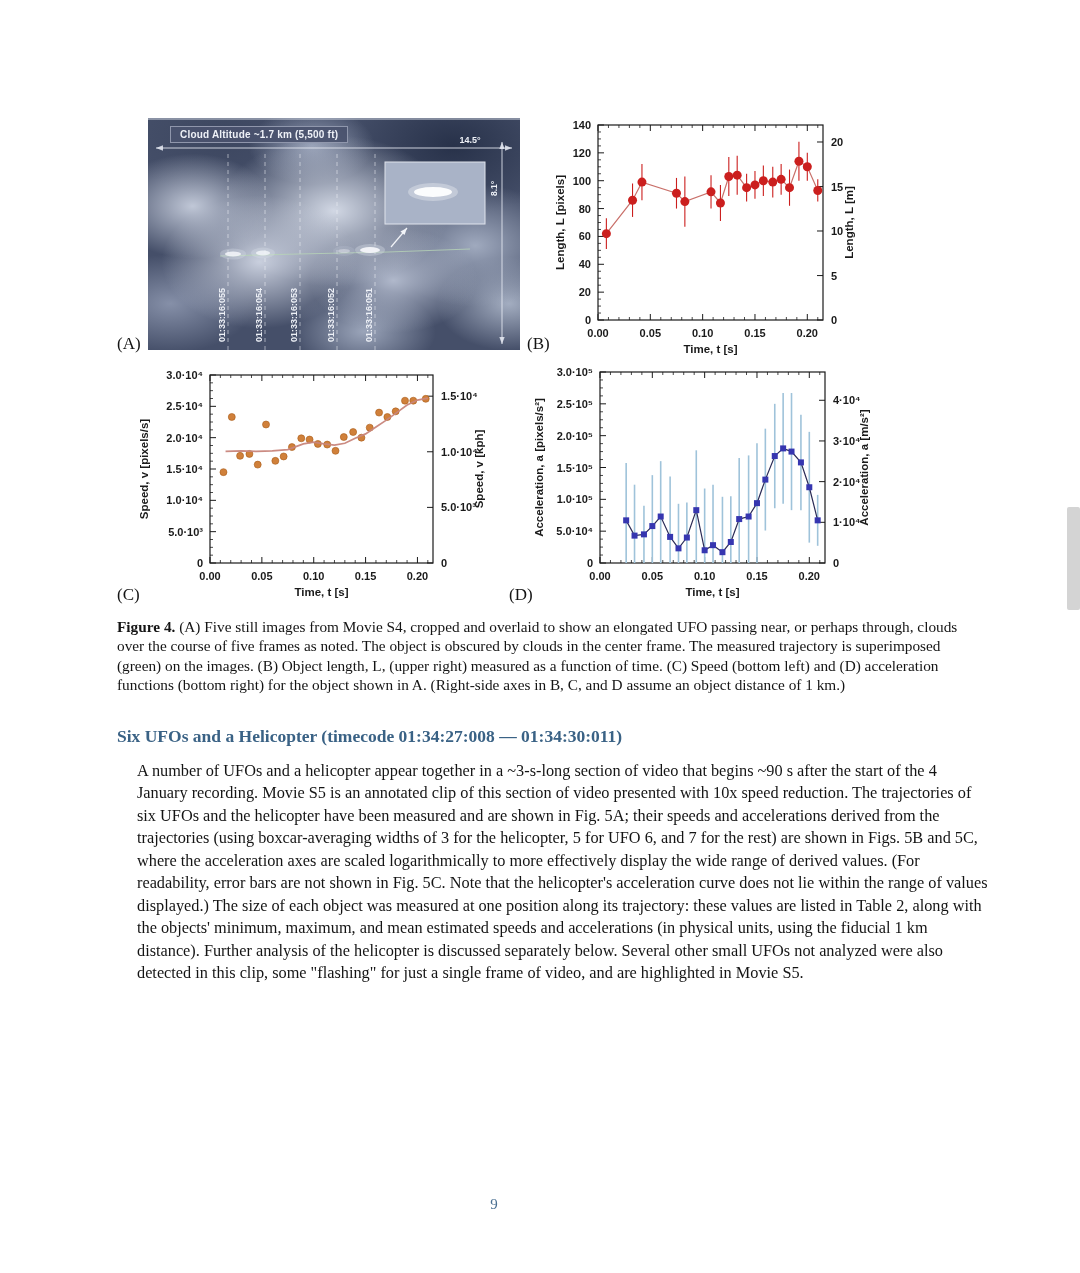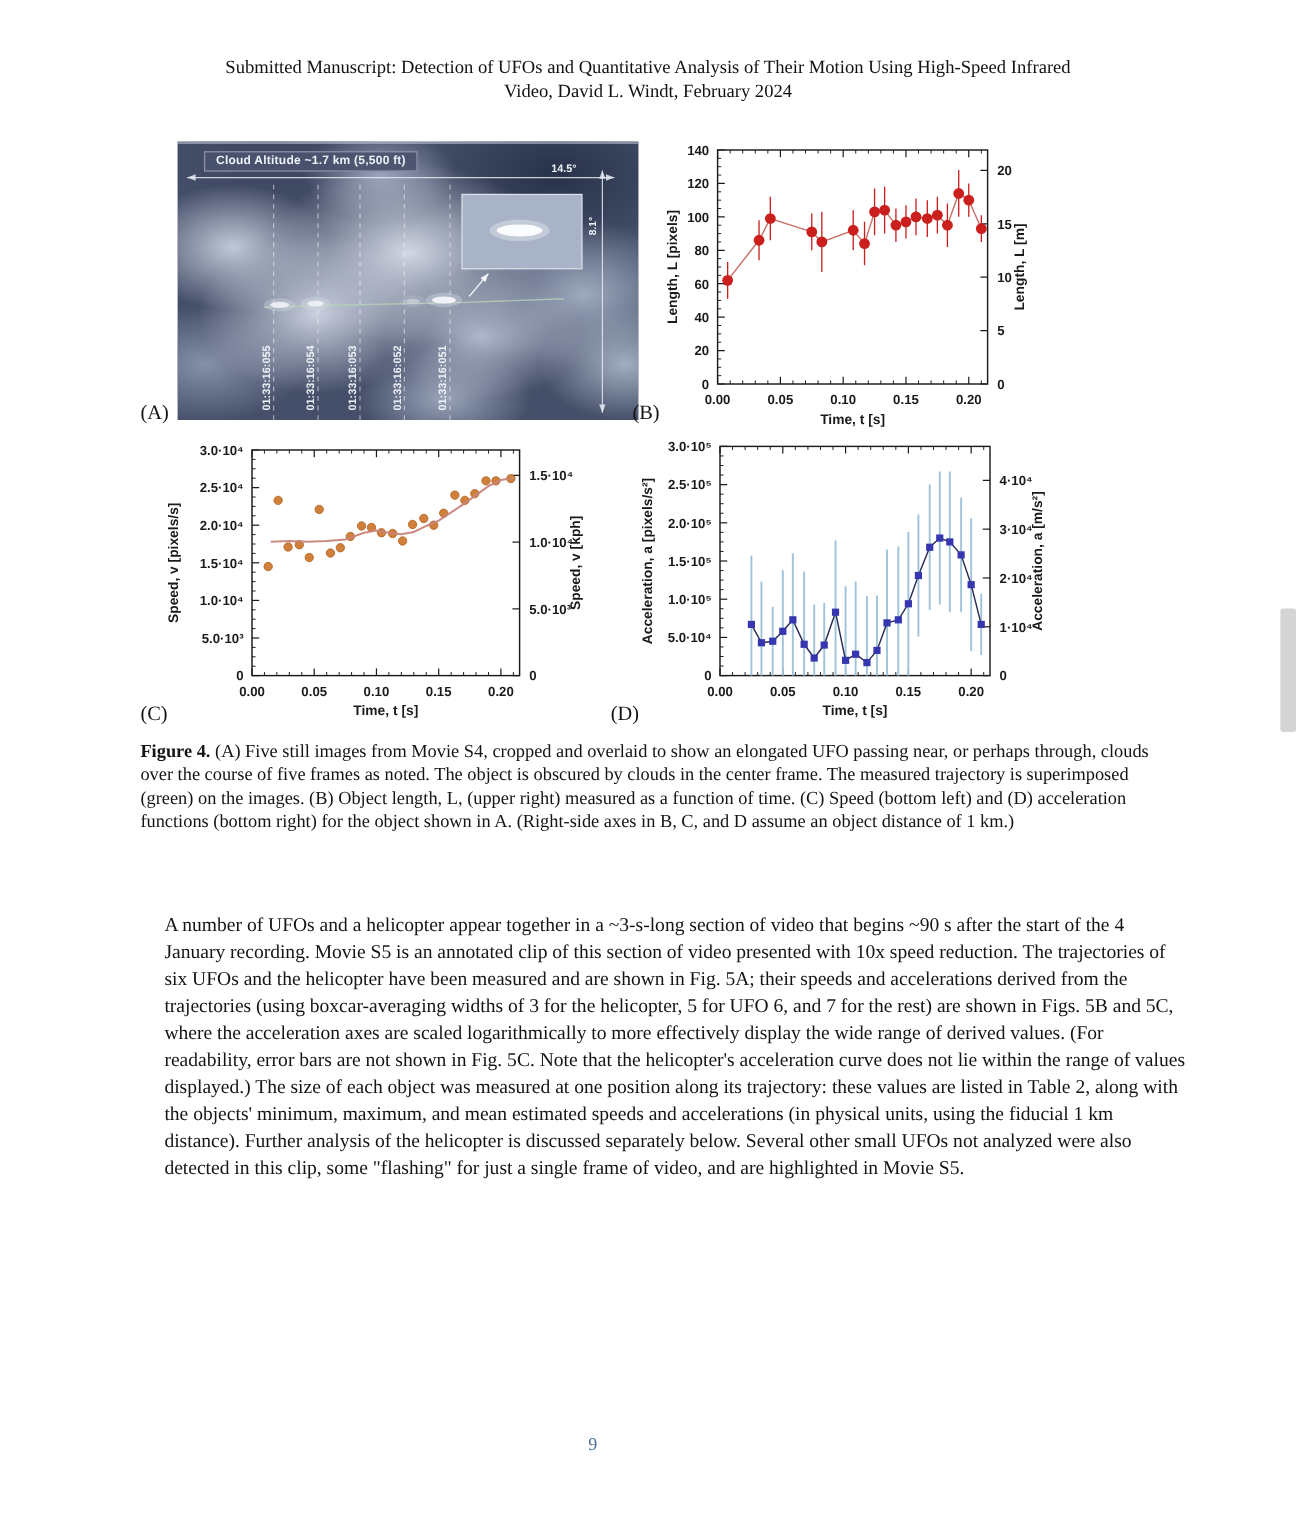--- a/index.html
+++ b/index.html
@@ -14,21 +14,21 @@
       radial-gradient(140px 95px at 30% 62%, rgba(208,214,228,.95), rgba(208,214,228,0) 70%),
       radial-gradient(160px 105px at 50% 40%, rgba(214,220,232,.97), rgba(214,220,232,0) 72%),
       radial-gradient(90px 55px at 44% 12%, rgba(160,170,192,.85), rgba(160,170,192,0) 70%),
       radial-gradient(120px 75px at 66% 70%, rgba(188,196,214,.9), rgba(188,196,214,0) 70%),
       radial-gradient(100px 60px at 58% 92%, rgba(170,180,200,.85), rgba(170,180,200,0) 72%),
       radial-gradient(130px 85px at 88% 55%, rgba(172,182,202,.88), rgba(172,182,202,0) 72%),
       radial-gradient(100px 65px at 97% 80%, rgba(180,190,208,.85), rgba(180,190,208,0) 72%),
       radial-gradient(120px 70px at 6% 80%, rgba(150,160,184,.8), rgba(150,160,184,0) 70%),
       radial-gradient(150px 95px at 82% 12%, rgba(38,48,72,.95), rgba(38,48,72,0) 75%),
       radial-gradient(130px 80px at 20% 8%, rgba(60,70,95,.9), rgba(60,70,95,0) 75%);
-    box-shadow:inset 0 2px 0 rgba(210,216,228,.5);padding-left:12px;}
+    box-shadow:inset 0 2px 0 rgba(210,216,228,.5);}
   .panel-a svg{position:absolute;left:0;top:0;}
   .alt-label{position:absolute;left:22px;top:8px;padding:2px 9px;background:rgba(74,83,110,.92);
     border:1px solid rgba(200,206,222,.55);color:#eef1f7;
     font-family:"Liberation Sans",sans-serif;font-size:10px;font-weight:bold;letter-spacing:.2px;}
   .panel-letter{position:absolute;font-size:17px;color:#141414;}
   .chart{position:absolute;}
   .chart svg text{font-family:"Liberation Sans",sans-serif;}
   .pa-svg text{font-family:"Liberation Sans",sans-serif;}
   .caption{position:absolute;left:117px;top:617px;width:856px;font-size:15.3px;line-height:19.4px;}
   .caption b{font-weight:bold;}
@@ -39,24 +39,20 @@
   .page-number{position:absolute;left:0;top:1196px;width:988px;text-align:center;
     font-size:15px;color:#4a6f92;}
   .scroll-thumb{position:absolute;right:0;top:507px;width:13px;height:103px;
     background:#d4d4d4;border-radius:2px;}
 </style>
 </head>
 <body>
 
 <div class="canvas">
 
-  <div class="header">
-    <div>Submitted Manuscript: Detection of UFOs and Quantitative Analysis of Their Motion Using High-Speed Infrared</div>
-    <div>Video, David L. Windt, February 2024</div>
-  </div>
 
   <div class="panel-a" id="panelA">
     <div class="alt-label">Cloud Altitude ~1.7 km (5,500 ft)</div>
   <svg width="372" height="232" viewBox="0 0 372 232" class="pa-svg">
         <line x1="8" y1="30" x2="364" y2="30" stroke="rgba(230,234,243,.85)" stroke-width="1"></line>
         <polygon points="0,0 -7,2.7 -7,-2.7" fill="rgba(230,234,243,.85)" transform="translate(364 30) rotate(0)"></polygon>
         <polygon points="0,0 -7,2.7 -7,-2.7" fill="rgba(230,234,243,.85)" transform="translate(8 30) rotate(180)"></polygon>
         <text x="322" y="25" font-size="9" text-anchor="middle" fill="#eef1f7" font-weight="bold">14.5°</text>
         <line x1="354" y1="226" x2="354" y2="24" stroke="rgba(230,234,243,.85)" stroke-width="1"></line>
         <polygon points="0,0 -7,2.7 -7,-2.7" fill="rgba(230,234,243,.85)" transform="translate(354 24) rotate(-90)"></polygon>
@@ -495,19 +491,20 @@
         <rect x="283.51162790697674" y="86.58333333333333" width="6" height="6" fill="#3636b0"></rect>
         <rect x="292.93023255813955" y="97.40666666666668" width="6" height="6" fill="#3636b0"></rect>
         <rect x="301.3023255813954" y="122.23666666666666" width="6" height="6" fill="#3636b0"></rect>
         <rect x="309.6744186046511" y="155.34333333333333" width="6" height="6" fill="#3636b0"></rect>
       </svg></div>
 
   <div class="caption">
     <b>Figure 4.</b><span> (A) Five still images from Movie S4, cropped and overlaid to show an elongated UFO passing near, or perhaps through, clouds over the course of five frames as noted. The object is obscured by clouds in the center frame. The measured trajectory is superimposed (green) on the images. (B) Object length, L, (upper right) measured as a function of time. (C) Speed (bottom left) and (D) acceleration functions (bottom right) for the object shown in A. (Right-side axes in B, C, and D assume an object distance of 1 km.)</span>
   </div>
 
+  <div class="section-heading" id="sectionHeading" style="color: rgb(58, 98, 133);">Six UFOs and a Helicopter (timecode 01:34:27:008 — 01:34:30:011)</div>
 
   <div class="body-text">A number of UFOs and a helicopter appear together in a ~3-s-long section of video that begins ~90 s after the start of the 4 January recording. Movie S5 is an annotated clip of this section of video presented with 10x speed reduction. The trajectories of six UFOs and the helicopter have been measured and are shown in Fig. 5A; their speeds and accelerations derived from the trajectories (using boxcar-averaging widths of 3 for the helicopter, 5 for UFO 6, and 7 for the rest) are shown in Figs. 5B and 5C, where the acceleration axes are scaled logarithmically to more effectively display the wide range of derived values. (For readability, error bars are not shown in Fig. 5C. Note that the helicopter's acceleration curve does not lie within the range of values displayed.) The size of each object was measured at one position along its trajectory: these values are listed in Table 2, along with the objects' minimum, maximum, and mean estimated speeds and accelerations (in physical units, using the fiducial 1 km distance). Further analysis of the helicopter is discussed separately below. Several other small UFOs not analyzed were also detected in this clip, some "flashing" for just a single frame of video, and are highlighted in Movie S5.</div>
 
   <div class="page-number">9</div>
 
   <div class="scroll-thumb"></div>
 </div>
 
 </body></html>

